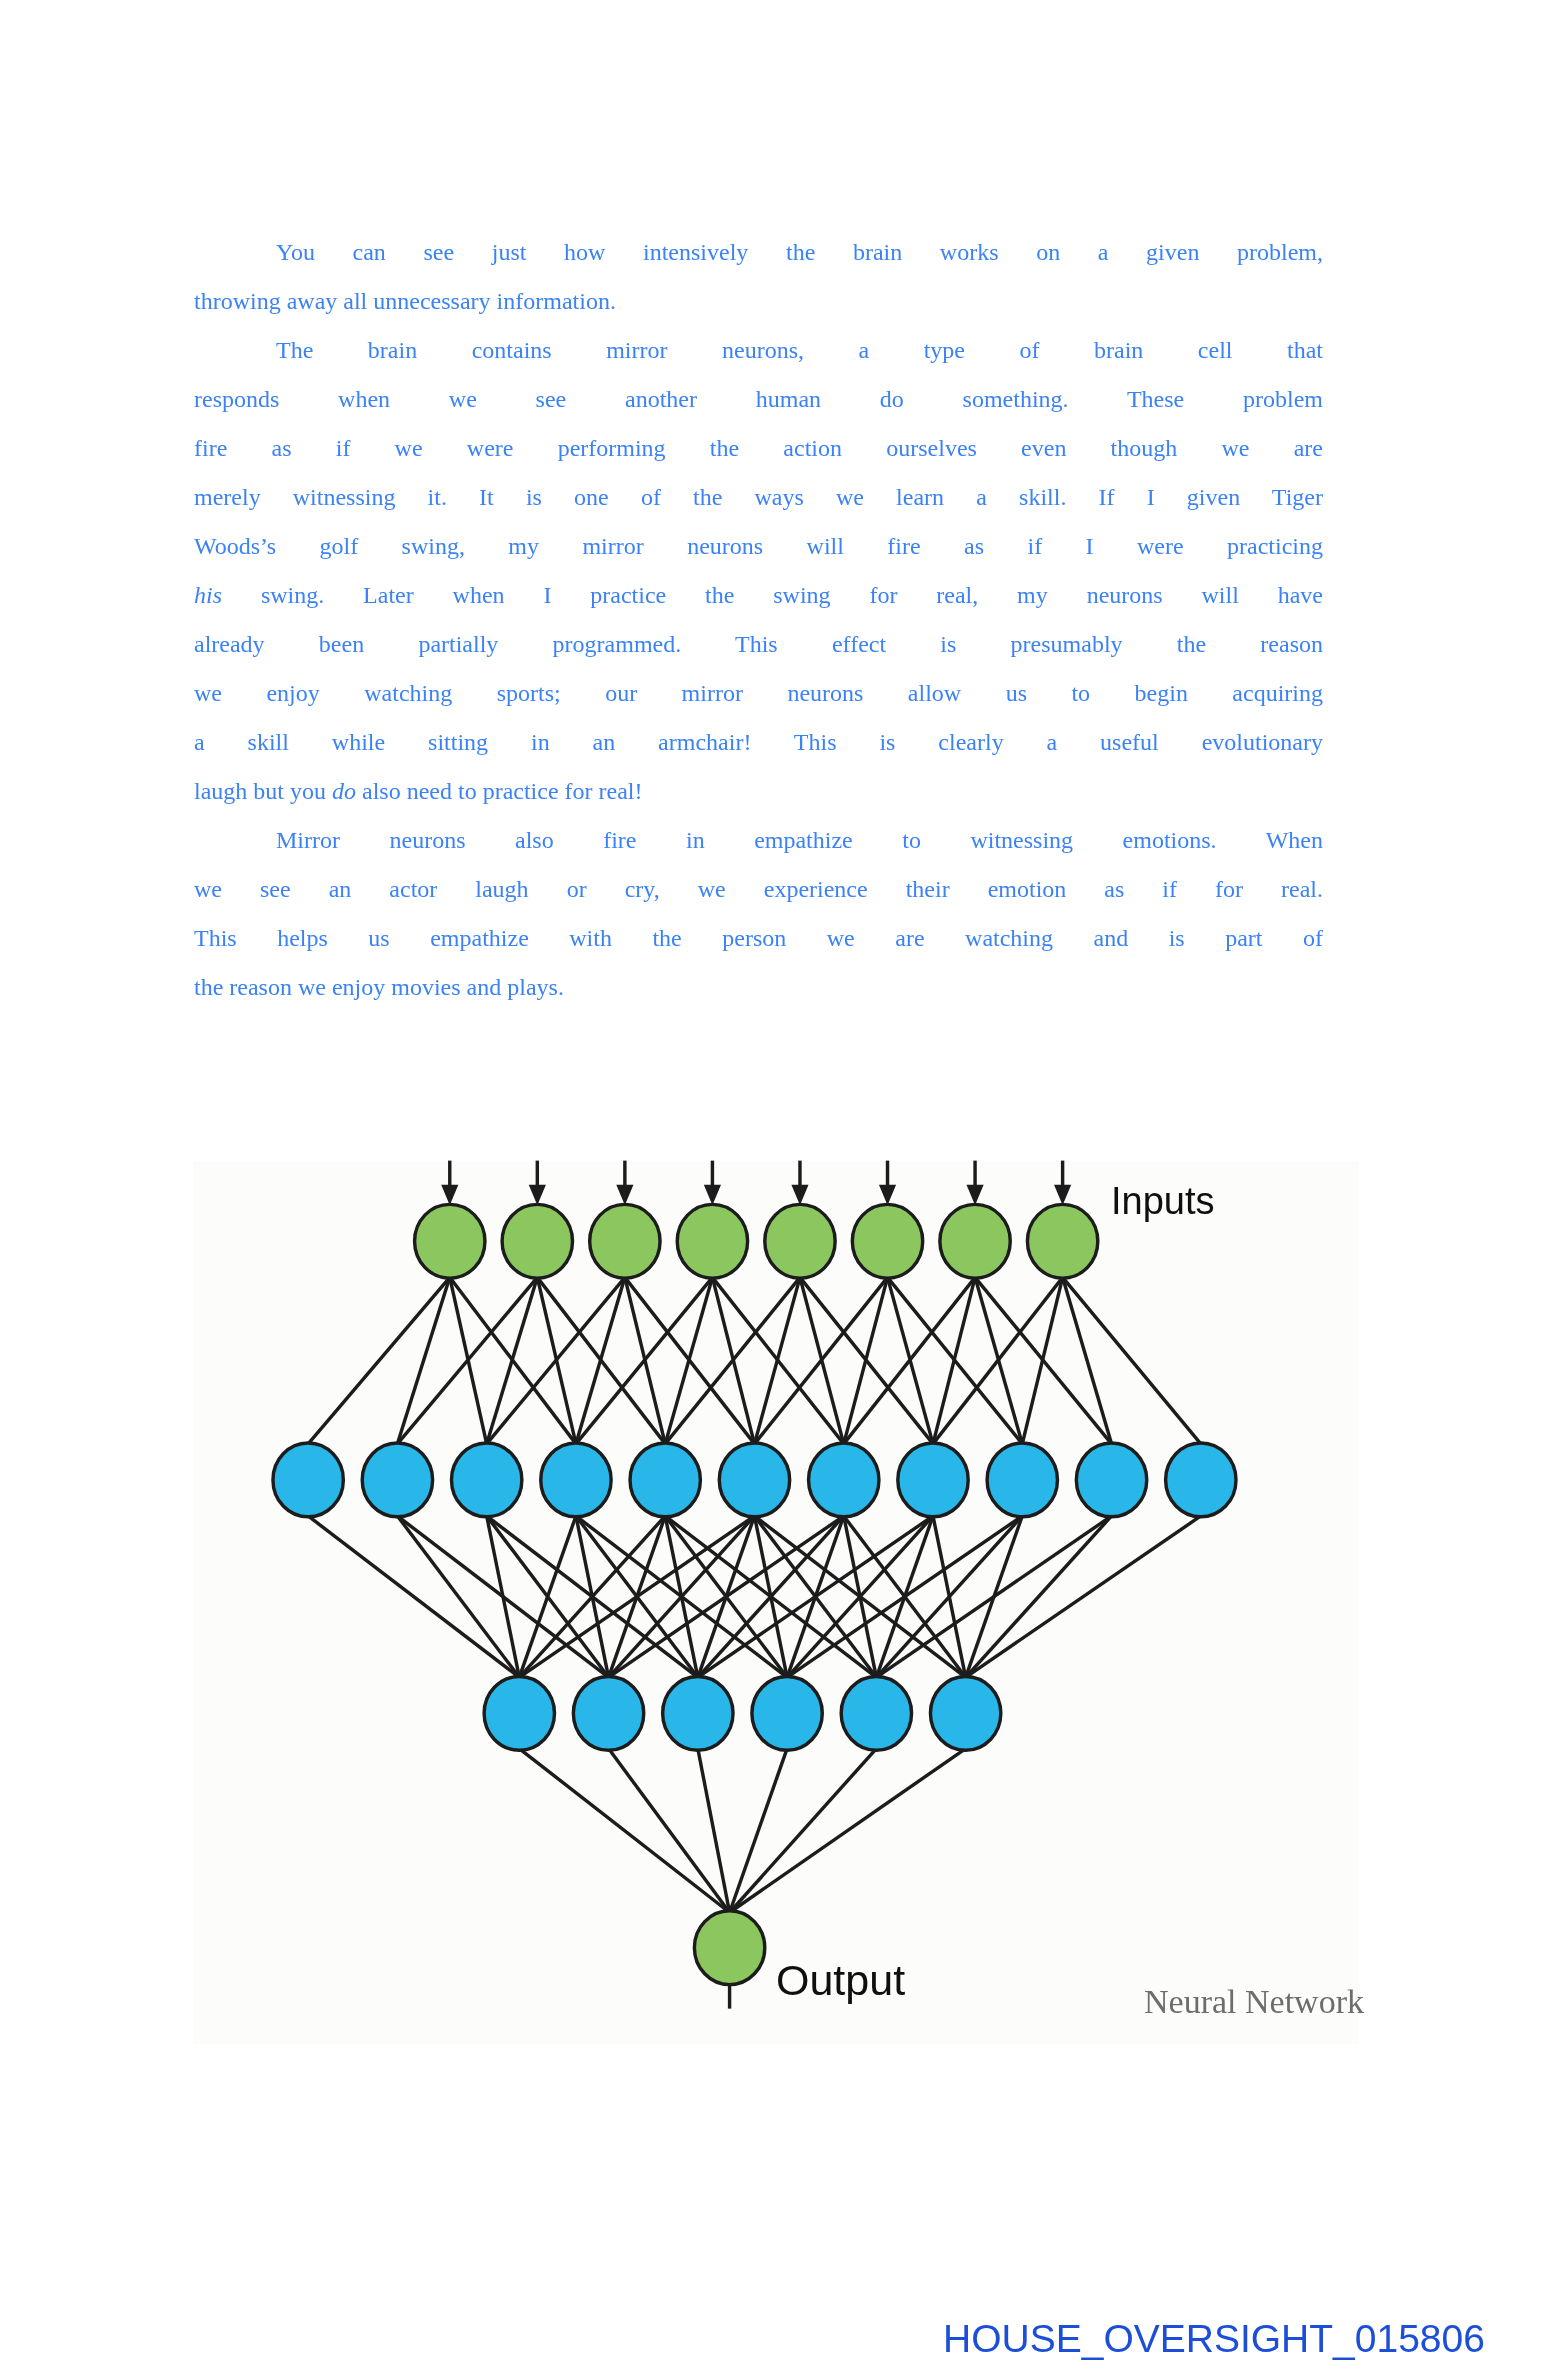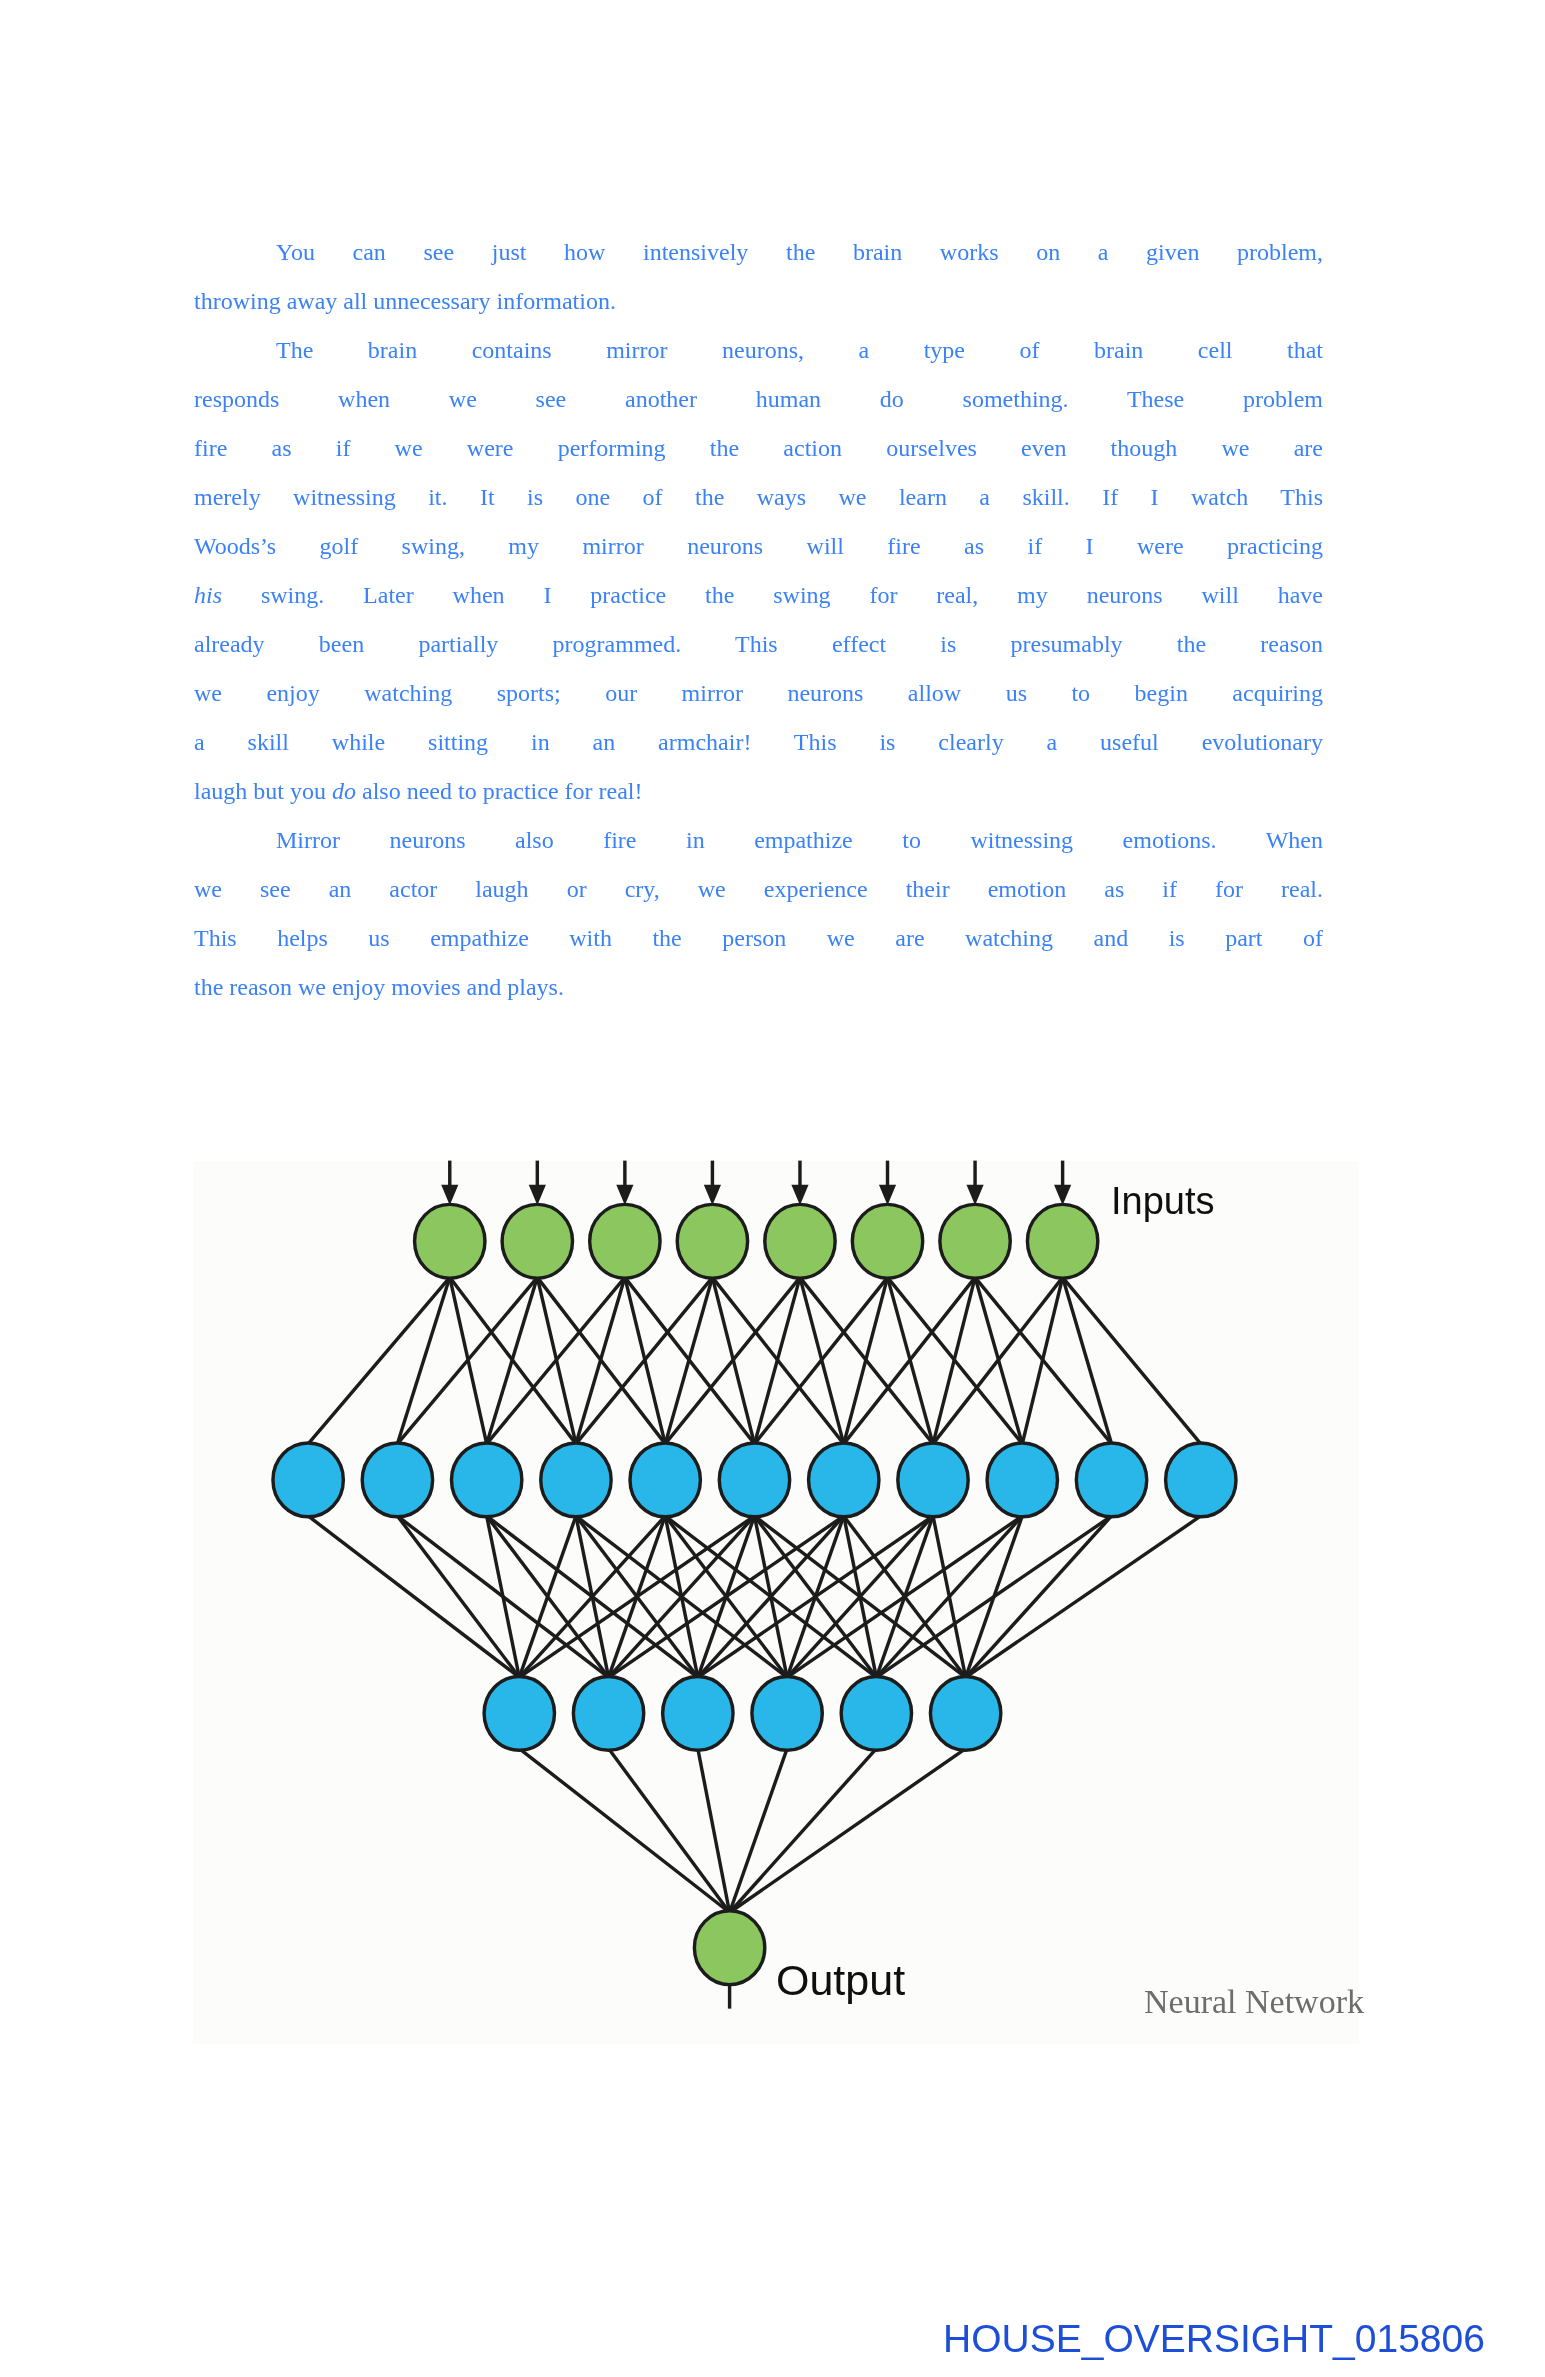--- a/index.html
+++ b/index.html
@@ -58,21 +58,21 @@
 <body>
 
 <div class="page">
 
   <div class="textblock">
     <div class="line indent">You can see just how intensively the brain works on a given problem,</div>
     <div class="line last">throwing away all unnecessary information.</div>
     <div class="line indent">The brain contains mirror neurons, a type of brain cell that</div>
     <div class="line">responds when we see another human do something. These problem</div>
     <div class="line">fire as if we were performing the action ourselves even though we are</div>
-    <div class="line">merely witnessing it. It is one of the ways we learn a skill. If I watch This</div>
+    <div class="line">merely witnessing it. It is one of the ways we learn a skill. If I given Tiger</div>
     <div class="line">Woods’s golf swing, my mirror neurons will fire as if I were practicing</div>
     <div class="line"><span class="it">his</span><span> swing. Later when I practice the swing for real, my neurons will have</span></div>
     <div class="line">already been partially programmed. This effect is presumably the reason</div>
     <div class="line">we enjoy watching sports; our mirror neurons allow us to begin acquiring</div>
     <div class="line">a skill while sitting in an armchair! This is clearly a useful evolutionary</div>
     <div class="line last"><span>laugh but you </span><span class="it">do</span><span> also need to practice for real!</span></div>
     <div class="line indent">Mirror neurons also fire in empathize to witnessing emotions. When</div>
     <div class="line">we see an actor laugh or cry, we experience their emotion as if for real.</div>
     <div class="line">This helps us empathize with the person we are watching and is part of</div>
     <div class="line last">the reason we enjoy movies and plays.</div>

